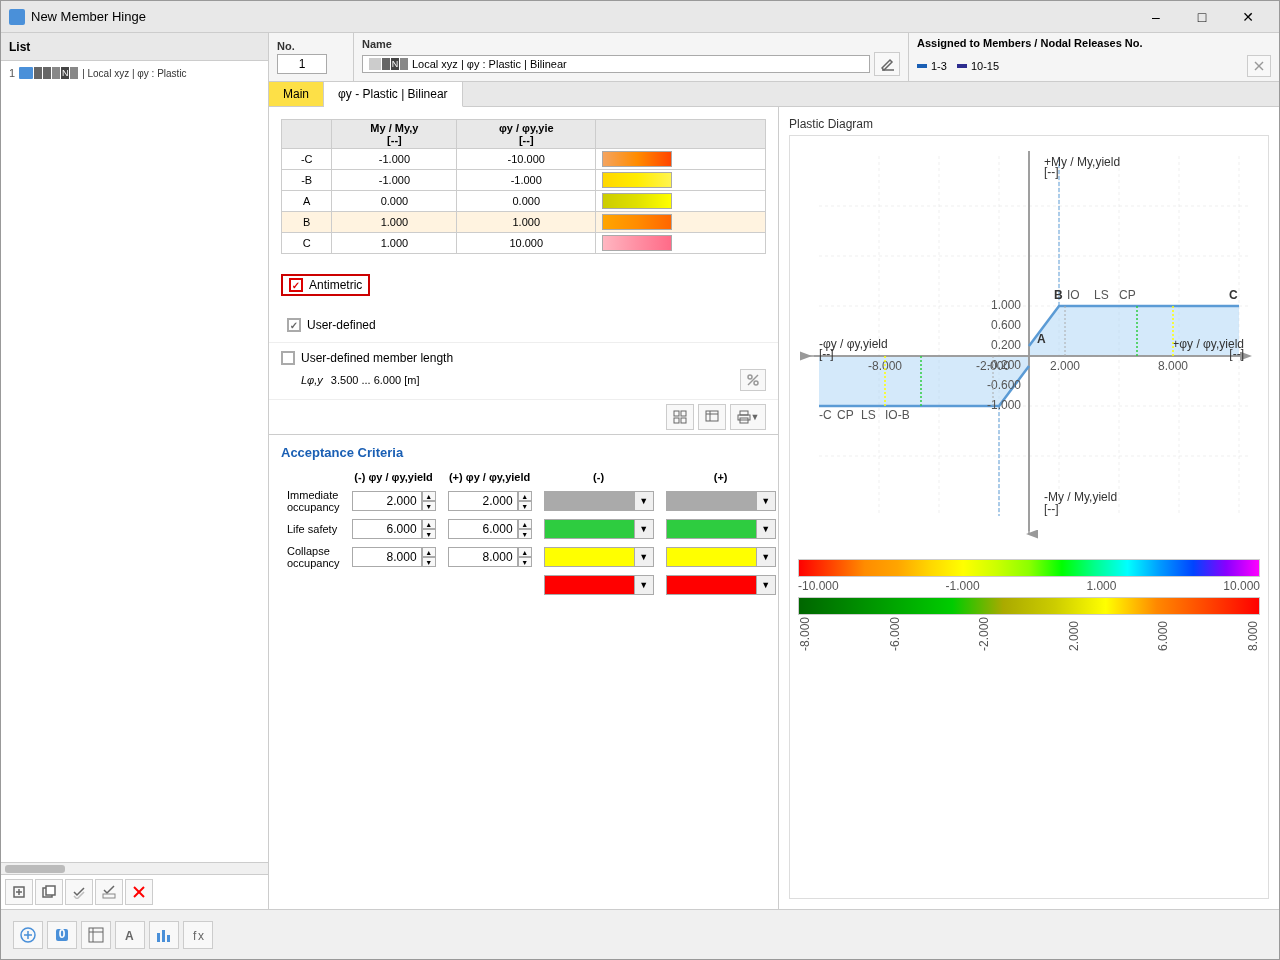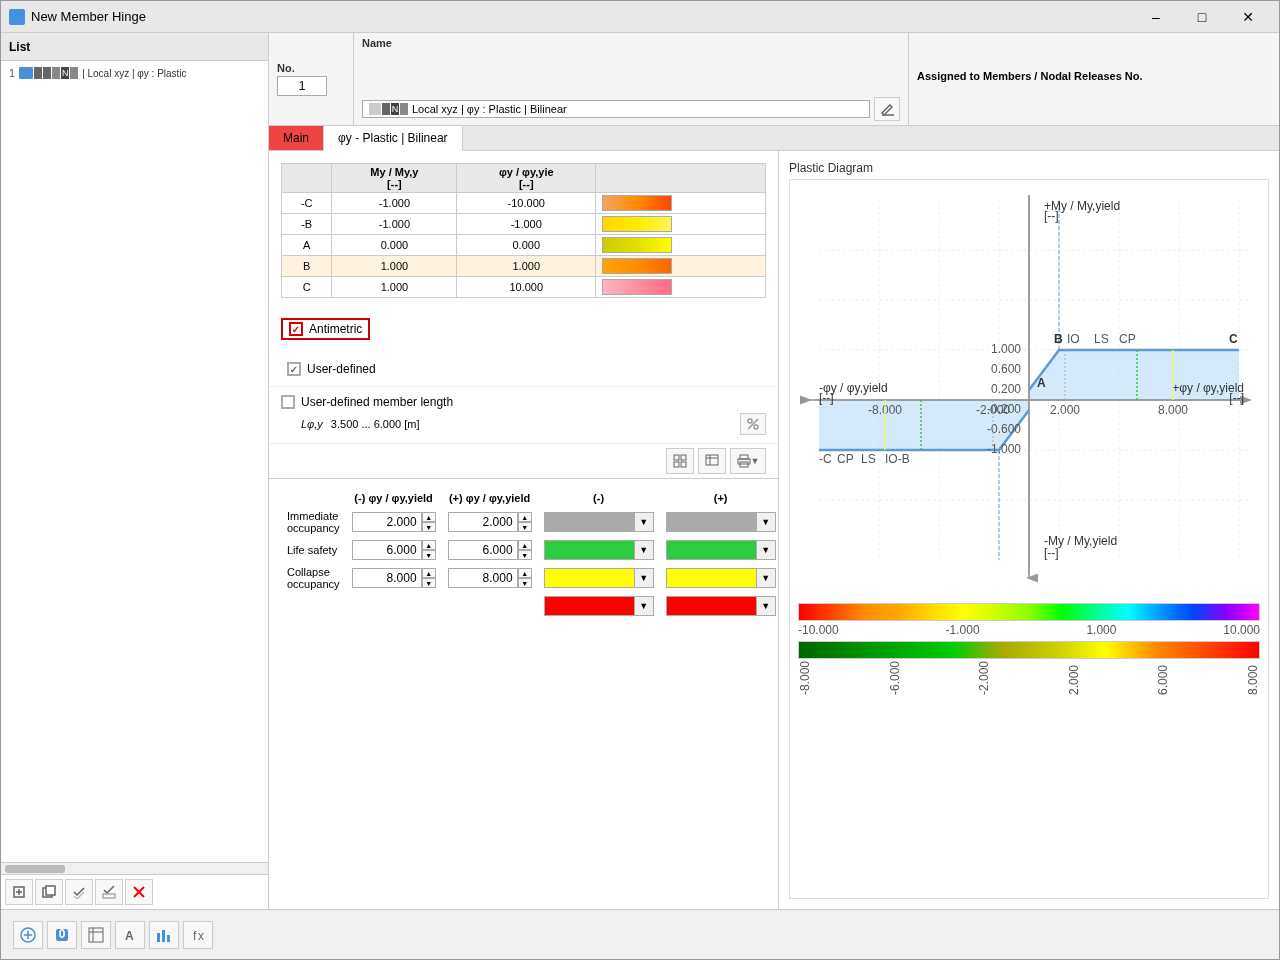--- a/index.html
+++ b/index.html
@@ -25,33 +25,33 @@
     .icon-btn.danger { color: red; }
 
     
     .right-panel { flex: 1; display: flex; flex-direction: column; overflow: hidden; }
 
     
     .top-bar { display: flex; background: #f5f5f5; border-bottom: 1px solid #ccc; align-items: stretch; }
     .no-section { width: 85px; border-right: 1px solid #ccc; padding: 4px 8px; display: flex; flex-direction: column; justify-content: center; }
     .no-label { font-size: 11px; color: #333; font-weight: 600; margin-bottom: 2px; }
     .no-value { background: white; border: 1px solid #aaa; padding: 2px 6px; text-align: center; width: 50px; }
-    .name-section { flex: 1; border-right: 1px solid #ccc; padding: 4px 8px; display: flex; flex-direction: column; justify-content: center; gap: 46px; }
+    .name-section { flex: 1; border-right: 1px solid #ccc; padding: 4px 8px; display: flex; flex-direction: column; justify-content: center; }
     .name-label { font-size: 11px; color: #333; font-weight: 600; margin-bottom: 2px; }
     .name-input-row { display: flex; gap: 4px; align-items: center; }
     .name-input { flex: 1; background: white; border: 1px solid #aaa; padding: 2px 6px; display: flex; align-items: center; gap: 4px; }
     .assigned-section { width: 370px; padding: 4px 8px; display: flex; flex-direction: column; justify-content: center; }
     .assigned-label { font-size: 11px; font-weight: 600; margin-bottom: 6px; }
     .assigned-row { display: flex; align-items: center; gap: 4px; }
     .dot-blue { width: 10px; height: 4px; background: #1a5fb4; }
     .dot-darkblue { width: 10px; height: 4px; background: #2d2d8f; }
 
     
     .tab-row { display: flex; background: #e8e8e8; border-bottom: 1px solid #ccc; }
-    .tab { padding: 5px 14px; cursor: pointer; border-right: 1px solid #ccc; background: #ef4444; font-size: 12px; }
+    .tab { padding: 5px 14px; cursor: pointer; border-right: 1px solid #ccc; background: #fde047; font-size: 12px; }
     .tab.active { background: white; border-bottom: 1px solid white; margin-bottom: -1px; }
 
     
     .content-area { flex: 1; display: flex; overflow: hidden; background: white; }
 
     
     .form-area { width: 510px; border-right: 1px solid #ccc; display: flex; flex-direction: column; overflow: hidden; }
     .table-section { padding: 12px; }
 
     .data-table { border-collapse: collapse; width: 100%; }
@@ -203,20 +203,32 @@
             <button class="icon-btn" style="width:26px;height:24px;">
               <svg width="13" height="13" viewBox="0 0 13 13">
                   <path d="M1 10 L9 2 L11 4 L3 12 Z" fill="none" stroke="#666" stroke-width="1.5"></path>
                   <line x1="1" y1="12" x2="13" y2="12" stroke="#666" stroke-width="1.5"></line>
                 </svg>
             </button>
           </div>
         </div>
         <div class="assigned-section">
           <div class="assigned-label">Assigned to Members / Nodal Releases No.</div>
+          <div class="assigned-row">
+            <div class="dot-blue"></div>
+            <span style="font-size:11px;">1-3</span>
+            <div class="dot-darkblue" style="margin-left:6px;"></div>
+            <span style="font-size:11px;">10-15</span>
+            <button class="icon-btn" style="margin-left:auto;width:24px;height:22px;">
+              <svg width="12" height="12" viewBox="0 0 12 12">
+                  <line x1="2" y1="2" x2="10" y2="10" stroke="#999" stroke-width="1.5"></line>
+                  <line x1="10" y1="2" x2="2" y2="10" stroke="#999" stroke-width="1.5"></line>
+                </svg>
+            </button>
+          </div>
         </div>
       </div>
 
       <div class="tab-row">
         <div class="tab">
           <span>Main</span>
         </div>
         <div class="tab active">
           <span>φy - Plastic | Bilinear</span>
         </div>
@@ -330,20 +342,21 @@
               <svg width="14" height="14" viewBox="0 0 14 14">
                   <rect x="3" y="1" width="8" height="4" fill="none" stroke="#666" stroke-width="1"></rect>
                   <rect x="1" y="5" width="12" height="5" fill="none" stroke="#666" stroke-width="1"></rect>
                   <rect x="3" y="8" width="8" height="5" fill="none" stroke="#666" stroke-width="1"></rect>
                 </svg>
               <span style="font-size:9px;color:#666;">▼</span>
             </button>
           </div>
 
           <div class="acceptance-section">
+            <div class="section-title">Acceptance Criteria</div>
             <table class="ac-table">
               <thead>
                 <tr>
                   <th class="ac-label"></th>
                   <th>(-) φy / φy,yield</th>
                   <th>(+) φy / φy,yield</th>
                   <th>(-)</th>
                   <th>(+)</th>
                 </tr>
               </thead>

